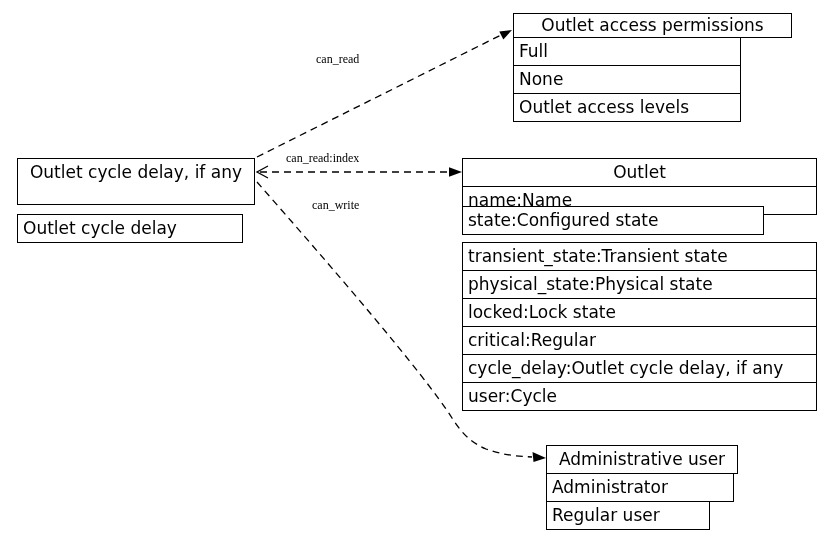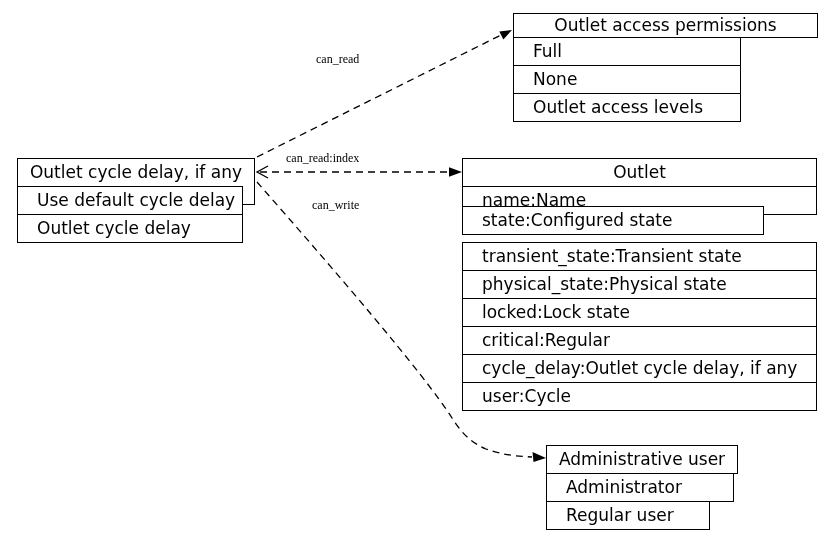--- a/index.html
+++ b/index.html
@@ -19,21 +19,21 @@
     position:absolute;
     box-sizing:border-box;
     border:1px solid #000;
     background:#fff;
     font-size:17px;
     line-height:26px;
     white-space:nowrap;
     overflow:hidden;
   }
   .hdr{text-align:center;}
-  .row{padding-left:19px;text-align:left;}
+  .row{padding-left:5px;text-align:left;}
   .edge-label{
     position:absolute;
     font-family:"Liberation Serif","DejaVu Serif",serif;
     font-size:12px;
     line-height:20px;
     white-space:nowrap;
   }
 </style>
 </head>
 <body>
@@ -47,24 +47,23 @@
 
     <path class="dashed" d="M260,172 L450,172"></path>
     <path class="solidline" d="M268,166 L257,172 L268,178"></path>
     <polygon class="ah" points="462,172 449,167.2 449,176.8"></polygon>
 
     <path class="dashed" d="M257,182 C330,265 425,375 452,418 C462,434 472,443 486,449 C500,454 512,456 532,457"></path>
     <polygon class="ah" points="546,458 532.5,452 533.5,462"></polygon>
   </svg>
 
   <div class="cell hdr" style="left:17px;top:158px;width:238px;height:47px">Outlet cycle delay, if any</div>
-  <div class="cell row" style="left:17px;top:186px;width:226px;height:29px">Use default cycle delay</div>
   <div class="cell row" style="left:17px;top:214px;width:226px;height:29px">Outlet cycle delay</div>
 
-  <div class="cell hdr" style="left:513px;top:13px;width:305px;height:25px;line-height:22px">Outlet access permissions</div>
+  <div class="cell hdr" style="left:513px;top:13px;width:279px;height:25px;line-height:22px">Outlet access permissions</div>
   <div class="cell row" style="left:513px;top:37px;width:228px;height:29px">Full</div>
   <div class="cell row" style="left:513px;top:65px;width:228px;height:29px">None</div>
   <div class="cell row" style="left:513px;top:93px;width:228px;height:29px">Outlet access levels</div>
 
   <div class="cell hdr" style="left:462px;top:158px;width:355px;height:29px">Outlet</div>
   <div class="cell row" style="left:462px;top:186px;width:355px;height:29px">name:Name</div>
   <div class="cell row" style="left:462px;top:206px;width:302px;height:29px">state:Configured state</div>
   <div class="cell row" style="left:462px;top:242px;width:355px;height:29px">transient_state:Transient state</div>
   <div class="cell row" style="left:462px;top:270px;width:355px;height:29px">physical_state:Physical state</div>
   <div class="cell row" style="left:462px;top:298px;width:355px;height:29px">locked:Lock state</div>

